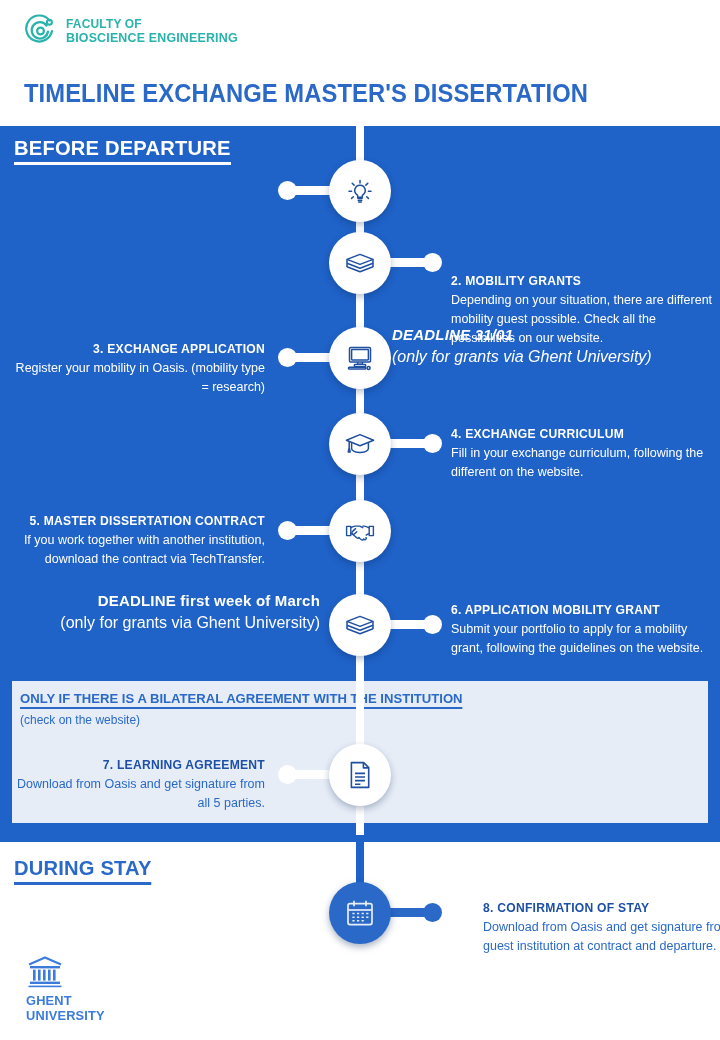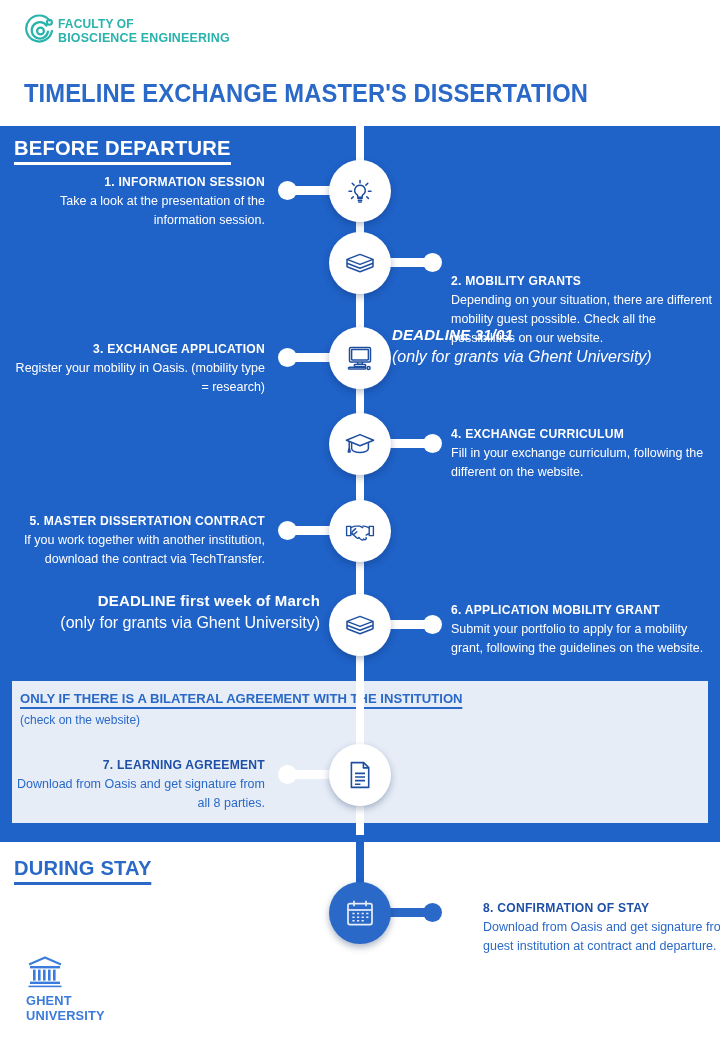--- a/index.html
+++ b/index.html
@@ -5,21 +5,21 @@
   * { box-sizing: border-box; margin: 0; padding: 0; }
   html, body {
     width: 720px; height: 1040px;
     background: #ffffff;
     font-family: "Liberation Sans", sans-serif;
     overflow: hidden;
   }
   .page { position: relative; width: 720px; height: 1040px; background: #fff; }
 
   
-  .faculty-logo { position: absolute; left: 24px; top: 14px; display: flex; align-items: center; }
+  .faculty-logo { position: absolute; left: 24px; top: 14px; display: flex; align-items: center; gap: 8px; }
   .faculty-logo .mark { width: 34px; height: 34px; flex: none; }
   .faculty-logo .txt { line-height: 1.02; }
   .faculty-logo .txt div {
     color: #28b3ac; font-weight: bold; letter-spacing: .2px;
     font-family: "Liberation Sans", sans-serif;
     transform: scaleX(.92); transform-origin: left center;
   }
   .faculty-logo .l1 { font-size: 13px; }
   .faculty-logo .l2 { font-size: 13.5px; }
 
@@ -164,24 +164,20 @@
     <span>
       <svg viewBox="0 0 34 34" xmlns="http://www.w3.org/2000/svg" stroke="#1e4fa0" fill="none" stroke-width="1.5" stroke-linecap="round">
         <path d="M17 11.2a5.2 5.2 0 0 0-3.1 9.4c.6.5.9 1.1.9 1.8v.8h4.4v-.8c0-.7.3-1.3.9-1.8A5.2 5.2 0 0 0 17 11.2z"></path>
         <path d="M14.8 24.3h4.4M15.2 26.2h3.6M15.6 28h2.8"></path>
         <path d="M17 6.4v2.6M9.2 9.2l1.9 1.9M24.8 9.2l-1.9 1.9M6 17.2h2.6M25.4 17.2H28M8.6 24.4l1.7-1.7M25.4 24.4l-1.7-1.7"></path>
       </svg>
     </span>
   </div>
   <div class="conn" style="left:286px; top:186px; width:60px;"></div>
   <div class="dot" style="left:278px; top:181px;"></div>
-  <div class="blk right on-blue-text" style="right:455px; top:174px; width:245px;">
-    <div class="ttl">1. INFORMATION SESSION</div>
-    <div class="body">Take a look at the presentation of the information session.</div>
-  </div>
 
   <div class="node" style="top:232px;">
     <span>
       <svg viewBox="0 0 34 34" xmlns="http://www.w3.org/2000/svg" stroke="#1e4fa0" fill="none" stroke-width="1.5" stroke-linejoin="round">
         <path d="M4 13.4 17 8.4l13 5-13 5z"></path>
         <path d="M4 17.2 17 22.2l13-5"></path>
         <path d="M4 20.8 17 25.8l13-5"></path>
         <path d="M4 13.4v3.8M30 13.4v3.8M4 17.2V21M30 17.2V21"></path>
       </svg>
     </span>
@@ -286,21 +282,21 @@
         <path d="M8.4 4.6h12.3l5 5v19.8H8.4z"></path>
         <path d="M20.4 4.6v5.3h5.1"></path>
         <path d="M12 15.4h10M12 19h10M12 22.6h10M12 26.2h5.4"></path>
       </svg>
     </span>
   </div>
   <div class="conn" style="left:286px; top:770px; width:60px;"></div>
   <div class="dot" style="left:278px; top:765px;"></div>
   <div class="blk right on-pale-text" style="right:455px; top:757px; width:250px;">
     <div class="ttl">7. LEARNING AGREEMENT</div>
-    <div class="body">Download from Oasis and get signature from all 8 parties.</div>
+    <div class="body">Download from Oasis and get signature from all 5 parties.</div>
   </div>
 
   <div class="section-head on-white" style="left:14px; top:856px;">DURING STAY</div>
 
   <div class="node filled" style="top:882px;">
     <span>
       <svg viewBox="0 0 34 34" xmlns="http://www.w3.org/2000/svg" stroke="#e8eef8" fill="none" stroke-width="1.7" stroke-linejoin="round">
         <rect x="5" y="7.6" width="24" height="21" rx="2"></rect>
         <path d="M5 14h24"></path>
         <path d="M11 4.8v5.4M23 4.8v5.4"></path>

